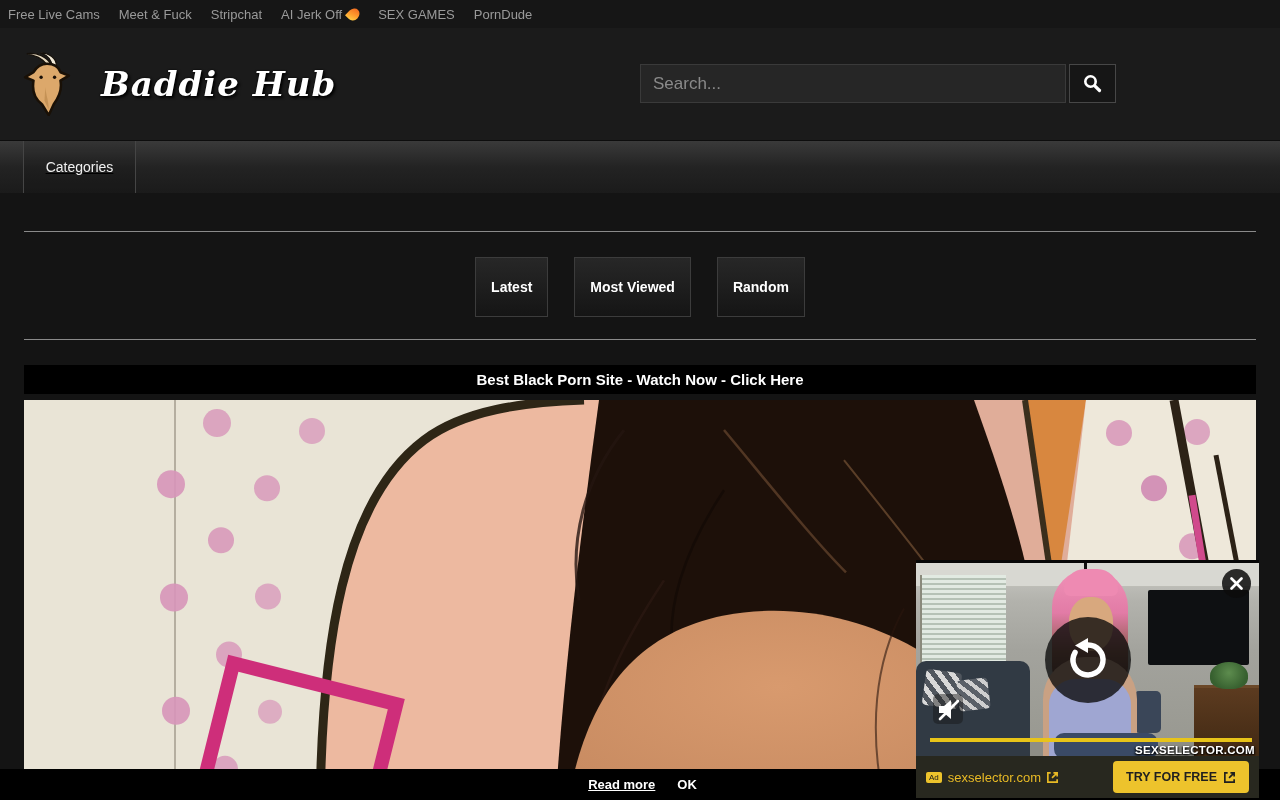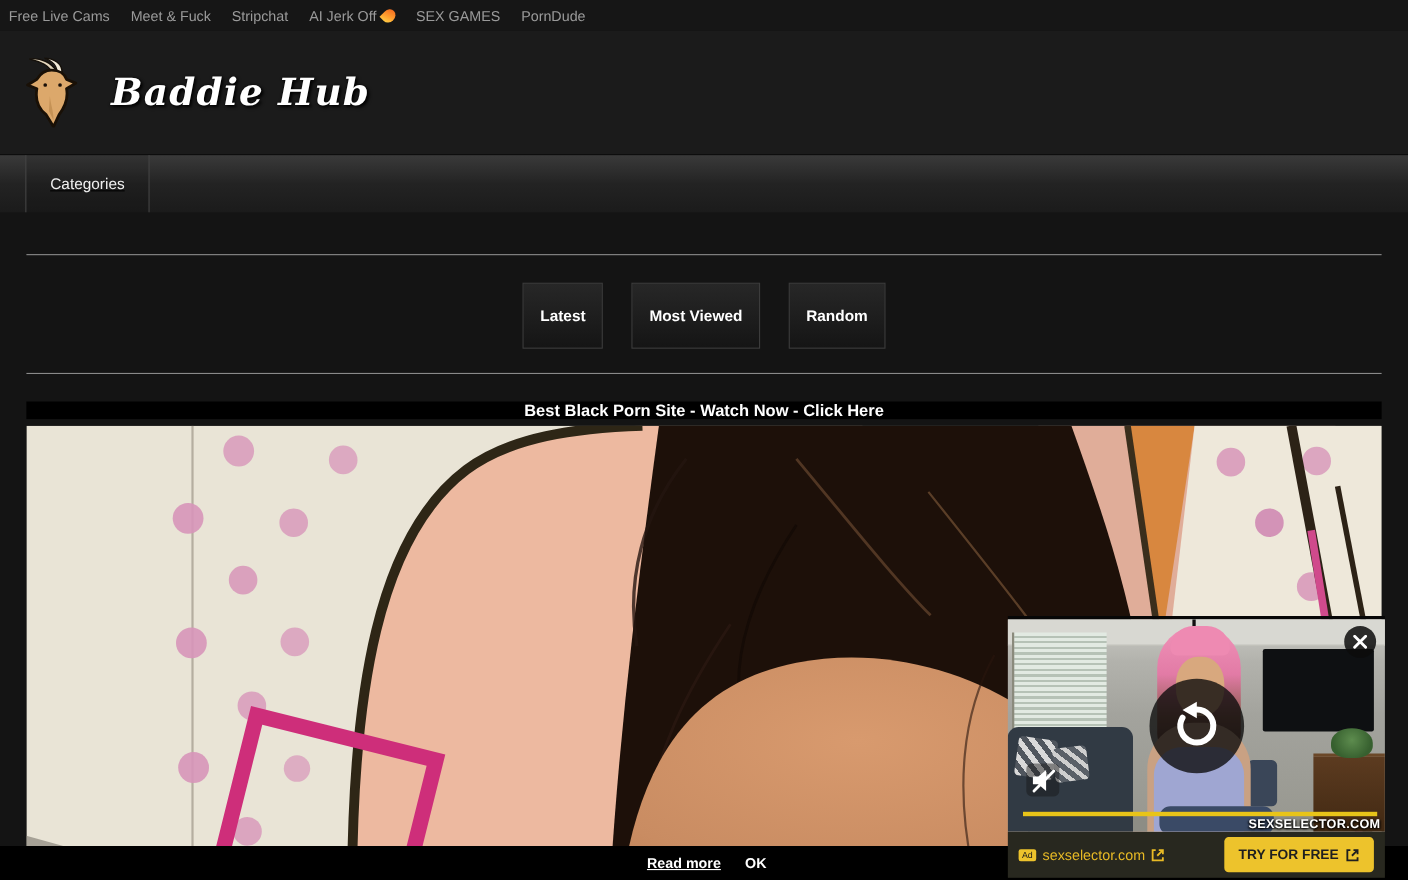--- a/index.html
+++ b/index.html
@@ -34,21 +34,21 @@
              background:rgba(0,0,0,.10); cursor:pointer; }
 
   
   .content { margin:0 24px; }
   .sep { border:0; border-top:1px solid #8a8a8a; }
   .sep1 { margin-top:38px; }
   .sep2 { margin-top:22px; }
   .tabs { display:flex; justify-content:center; gap:26px; margin-top:25px; }
   .tabs button { background:linear-gradient(180deg,#272727,#151515); border:1px solid #3c3c3c; color:#fff;
                  font-weight:bold; font-size:14px; padding:21px 15px; cursor:pointer; font-family:"Liberation Sans",sans-serif; }
-  .banner { margin-top:25px; height:16px; background:#000; display:flex; align-items:center; justify-content:center;
+  .banner { margin-top:25px; height:29px; background:#000; display:flex; align-items:center; justify-content:center;
             color:#fff; font-weight:bold; font-size:15px; cursor:pointer; }
   .photo { margin-top:6px; height:428px; cursor:pointer; }
   .photo svg { display:block; width:100%; height:100%; }
 
   
   .cookiebar { position:fixed; left:0; bottom:0; width:100%; height:31px; background:#000; z-index:40;
                display:flex; align-items:center; justify-content:center; color:#fff; font-size:13px; font-weight:bold; }
   .cookiebar-read { color:#fff; text-decoration:underline; margin-left:5px; cursor:pointer; }
   .cookiebar-ok { background:none; border:0; color:#fff; font-size:13px; font-weight:bold; margin-left:22px; cursor:pointer; }
 
@@ -129,20 +129,29 @@
     <svg width="54" height="64" viewBox="0 0 64 76">
       <path d="M34 20 C30 8 20 5 8 2 C20 0 32 6 37 15 Z" fill="#e3d6bd" stroke="#15100a" stroke-width="1.5"></path>
       <path d="M38 18 C38 8 30 3 24 1 C34 1 44 7 43 17 Z" fill="#f2ead8" stroke="#15100a" stroke-width="1.5"></path>
       <path d="M32 14 C40 14 46 18 48 24 L58 28 L48 34 C50 44 46 54 40 62 L34 75 L26 62 C18 56 14 46 16 34 L6 30 L16 24 C20 17 26 14 32 14 Z" fill="#dca86b" stroke="#191006" stroke-width="3" stroke-linejoin="round"></path>
       <path d="M30 42 C31 52 34 58 34 68 L29 58 Z" fill="#b9854a" opacity=".65"></path>
       <circle cx="25" cy="30" r="2" fill="#1a1008"></circle>
         <circle cx="41" cy="30" r="2" fill="#1a1008"></circle>
     </svg>
     <span class="logo-name">Baddie Hub</span>
   </div>
+  <div class="search-wrap">
+    <input class="search-input" type="text" placeholder="Search..." style="">
+    <button class="search-btn">
+      <svg width="19" height="19" viewBox="0 0 19 19">
+        <circle cx="7.5" cy="7.5" r="5.2" stroke="#fff" stroke-width="2.6" fill="none"></circle>
+        <line x1="11.8" y1="11.8" x2="16.5" y2="16.5" stroke="#fff" stroke-width="3.2" stroke-linecap="round"></line>
+      </svg>
+    </button>
+  </div>
 </div>
 
 <div class="navbar">
   <div class="nav-tab">
     <span>Categories</span>
   </div>
 </div>
 
 <div class="content">
   <hr class="sep sep1">

